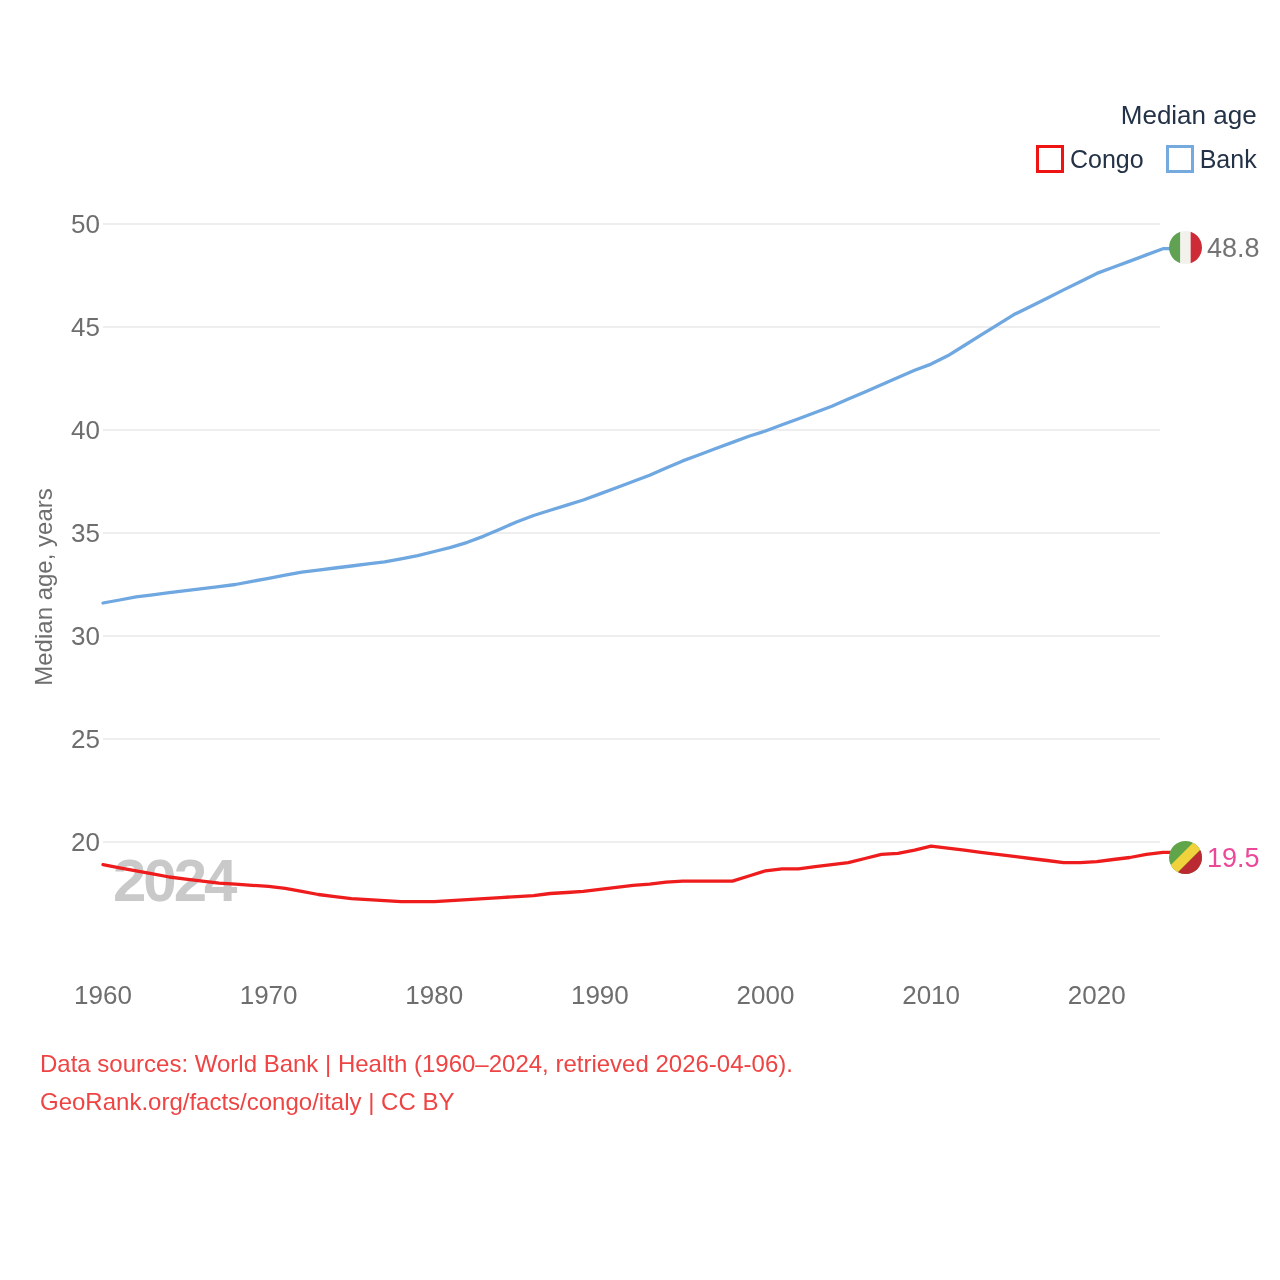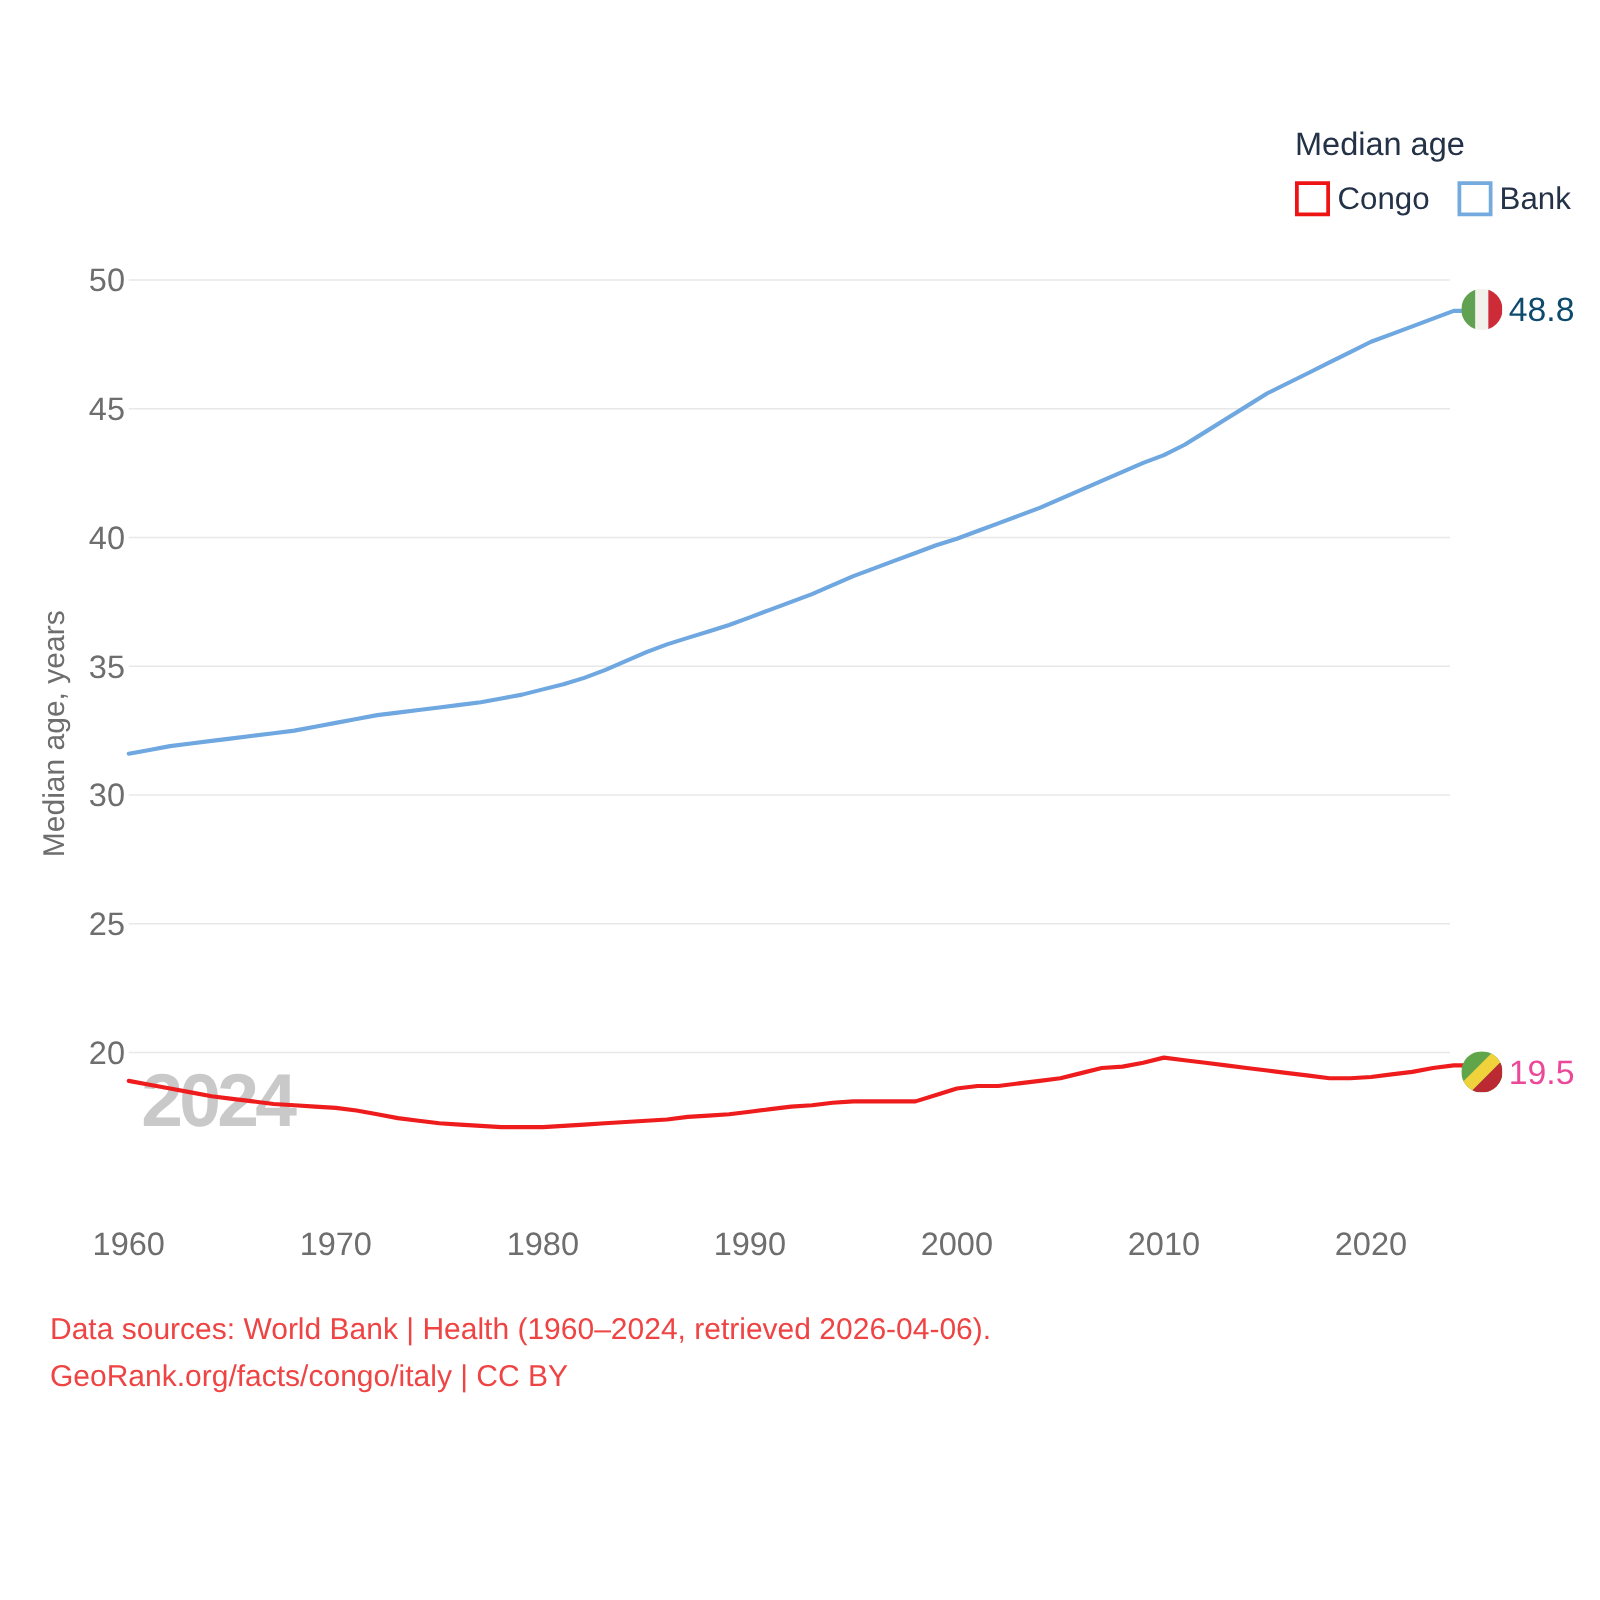--- a/index.html
+++ b/index.html
@@ -7,32 +7,32 @@
     position:relative;width:1280px;height:1280px;background:#ffffff;overflow:hidden;
     font-family:"Liberation Sans", sans-serif;
   }
   #chart-svg{position:absolute;left:0;top:0;}
   .watermark{
     position:absolute;left:113px;top:846px;
     font-size:60px;font-weight:bold;color:#c9c9c9;letter-spacing:-3px;
     z-index:0;user-select:none;
   }
   .legend{position:absolute;left:1036px;top:100px;color:#233247;z-index:3;}
-  .legend-title{font-size:26px;margin-bottom:14px;}
+  .legend-title{font-size:26px;margin-bottom:14px;text-align:right;}
   .legend-row{display:flex;}
   .swatch{width:22px;height:22px;background:#fff;display:inline-block;}
   .swatch.congo{border:3px solid #ee1414;}
   .swatch.italy{border:3px solid #74aade;margin-left:22px;}
   .legend-label{font-size:25px;margin-left:6px;color:#233247;}
   .ylabel{
     position:absolute;left:44px;top:587px;font-size:24px;color:#6e6e6e;white-space:nowrap;
     transform:translate(-50%,-50%) rotate(-90deg);
   }
   .end-value{position:absolute;font-size:27px;z-index:3;}
-  .end-value.italy{left:1207px;top:233px;color:#0c4a6e;}
+  .end-value.italy{left:1207px;top:233px;color:#737373;}
   .end-value.congo{left:1207px;top:843px;color:#ec4899;}
   .flag{position:absolute;width:33px;height:33px;z-index:2;}
   .flag.italy{left:1169px;top:231px;}
   .flag.congo{left:1169px;top:841px;}
   .footer{position:absolute;left:40px;top:1045px;font-size:24px;color:#ef4444;line-height:38px;}
 </style>
 </head>
 <body>
 
 <div id="stage">

